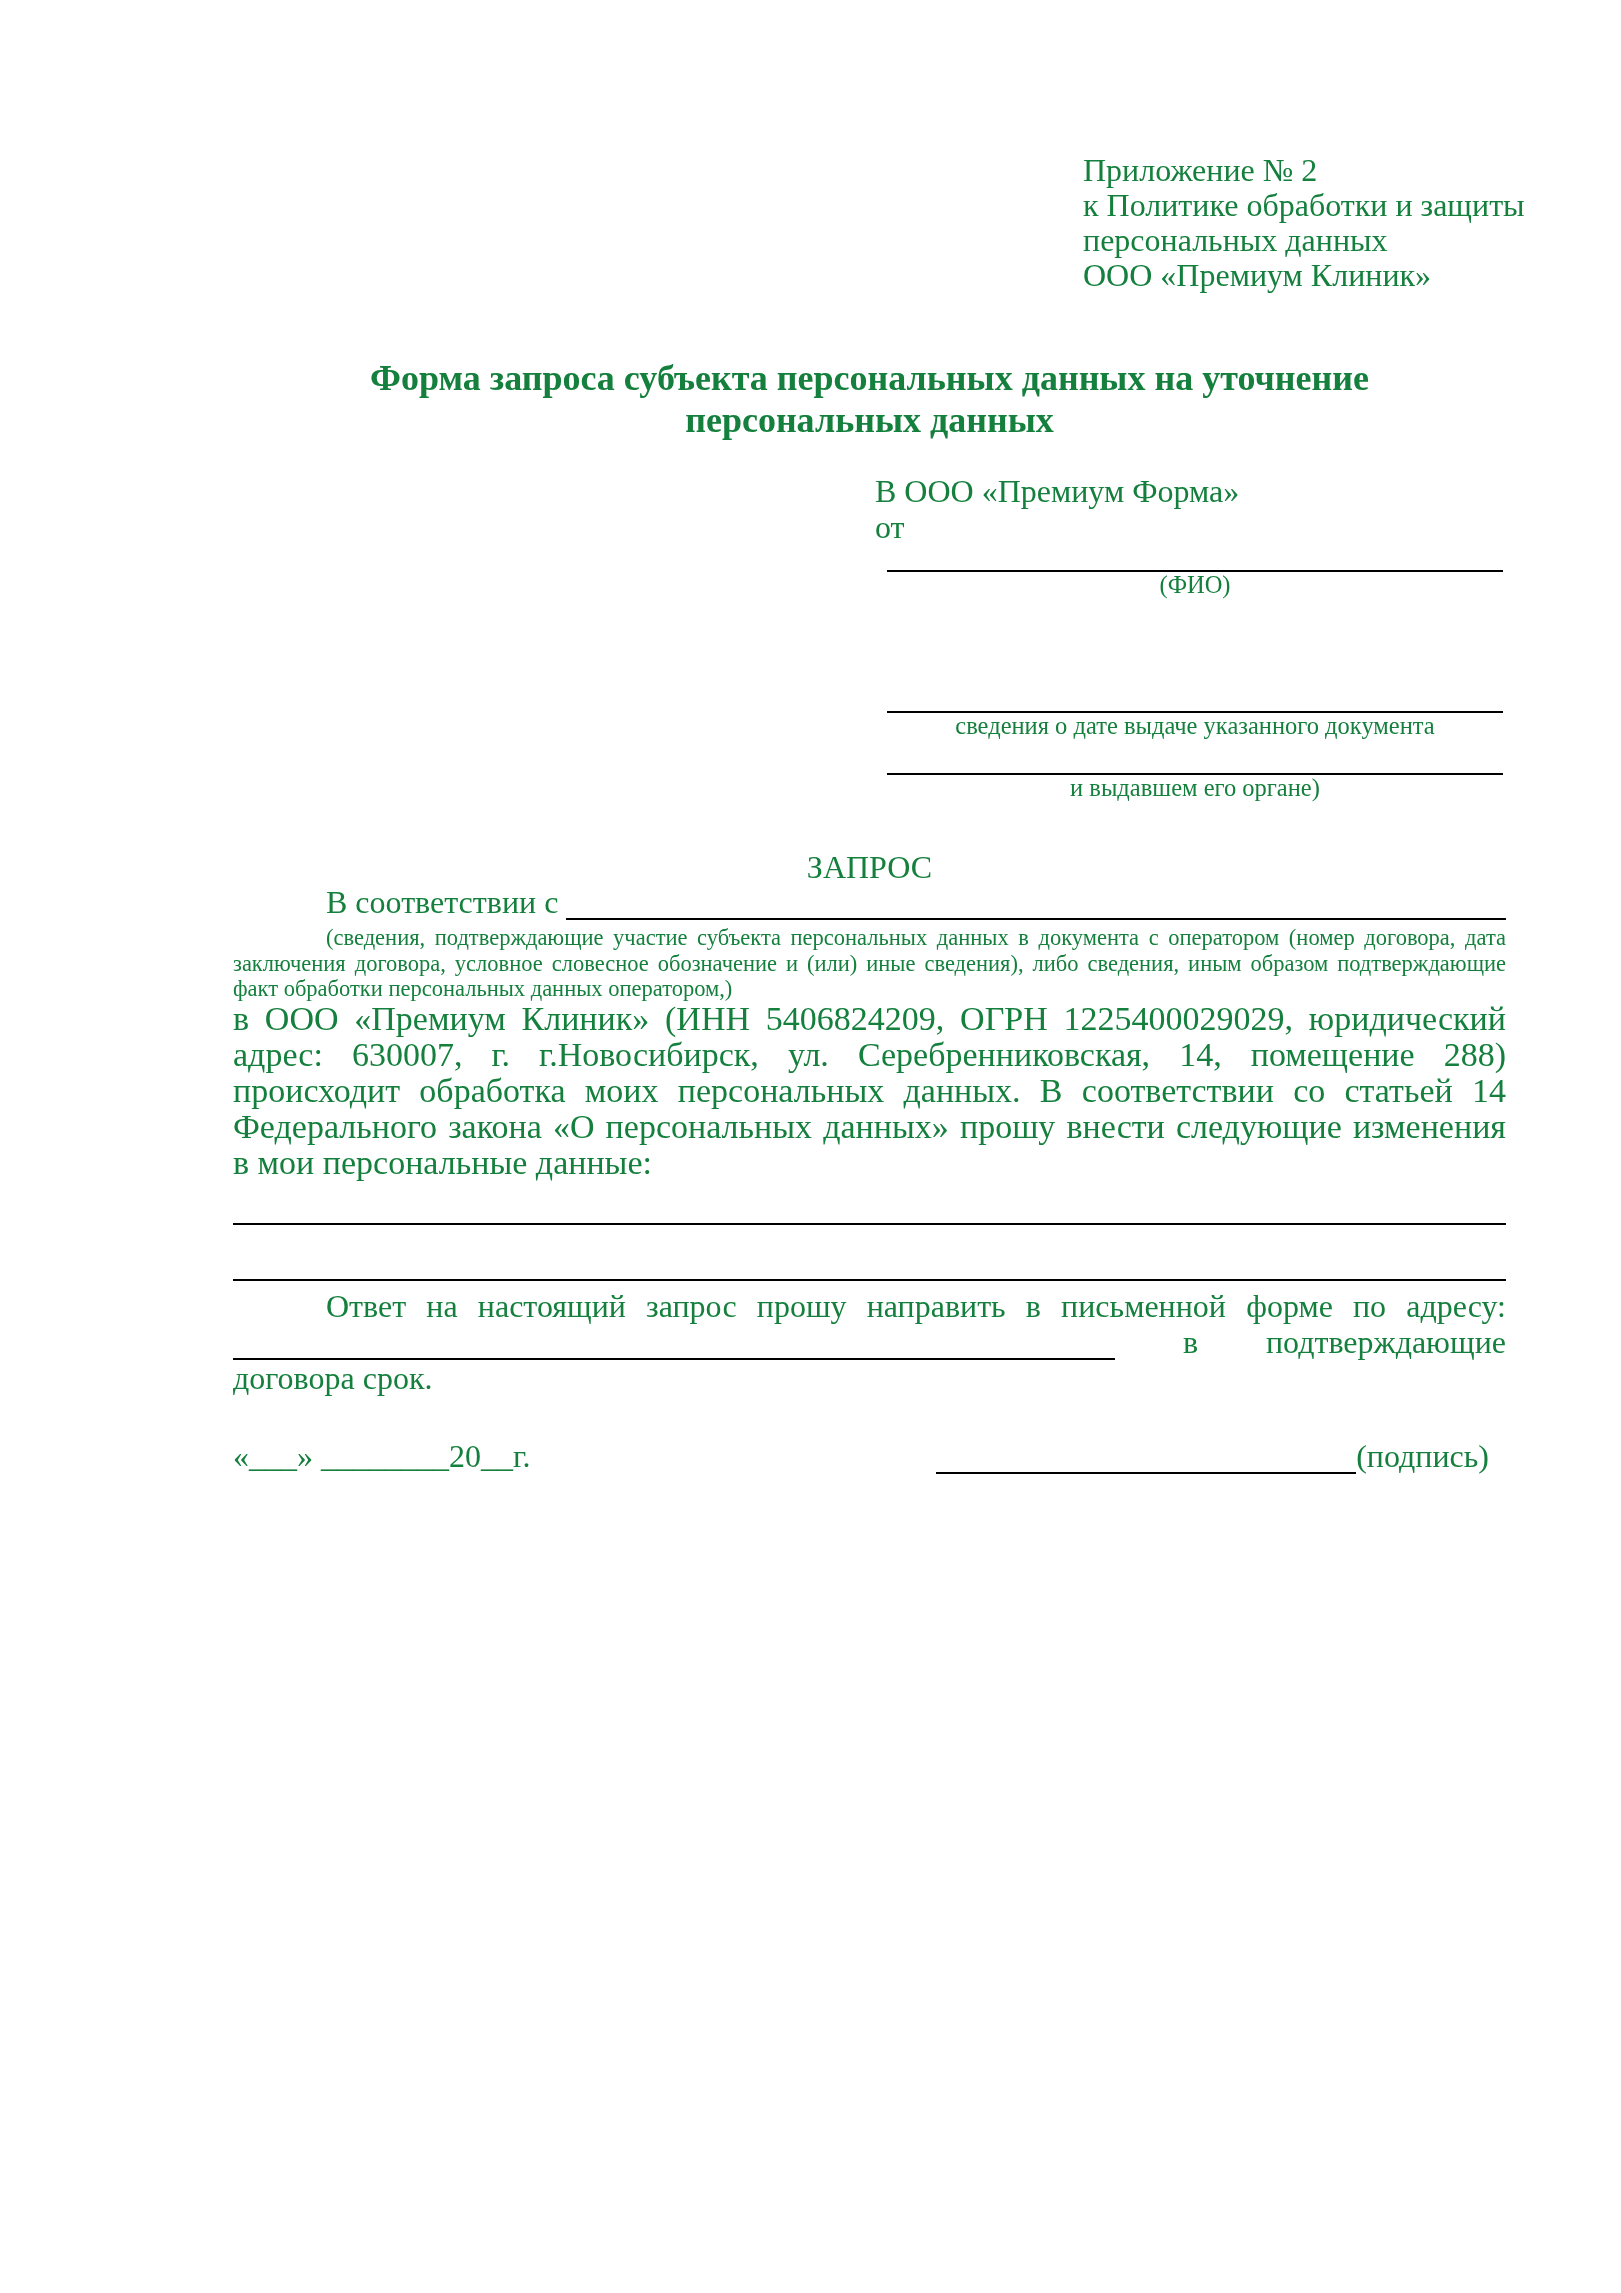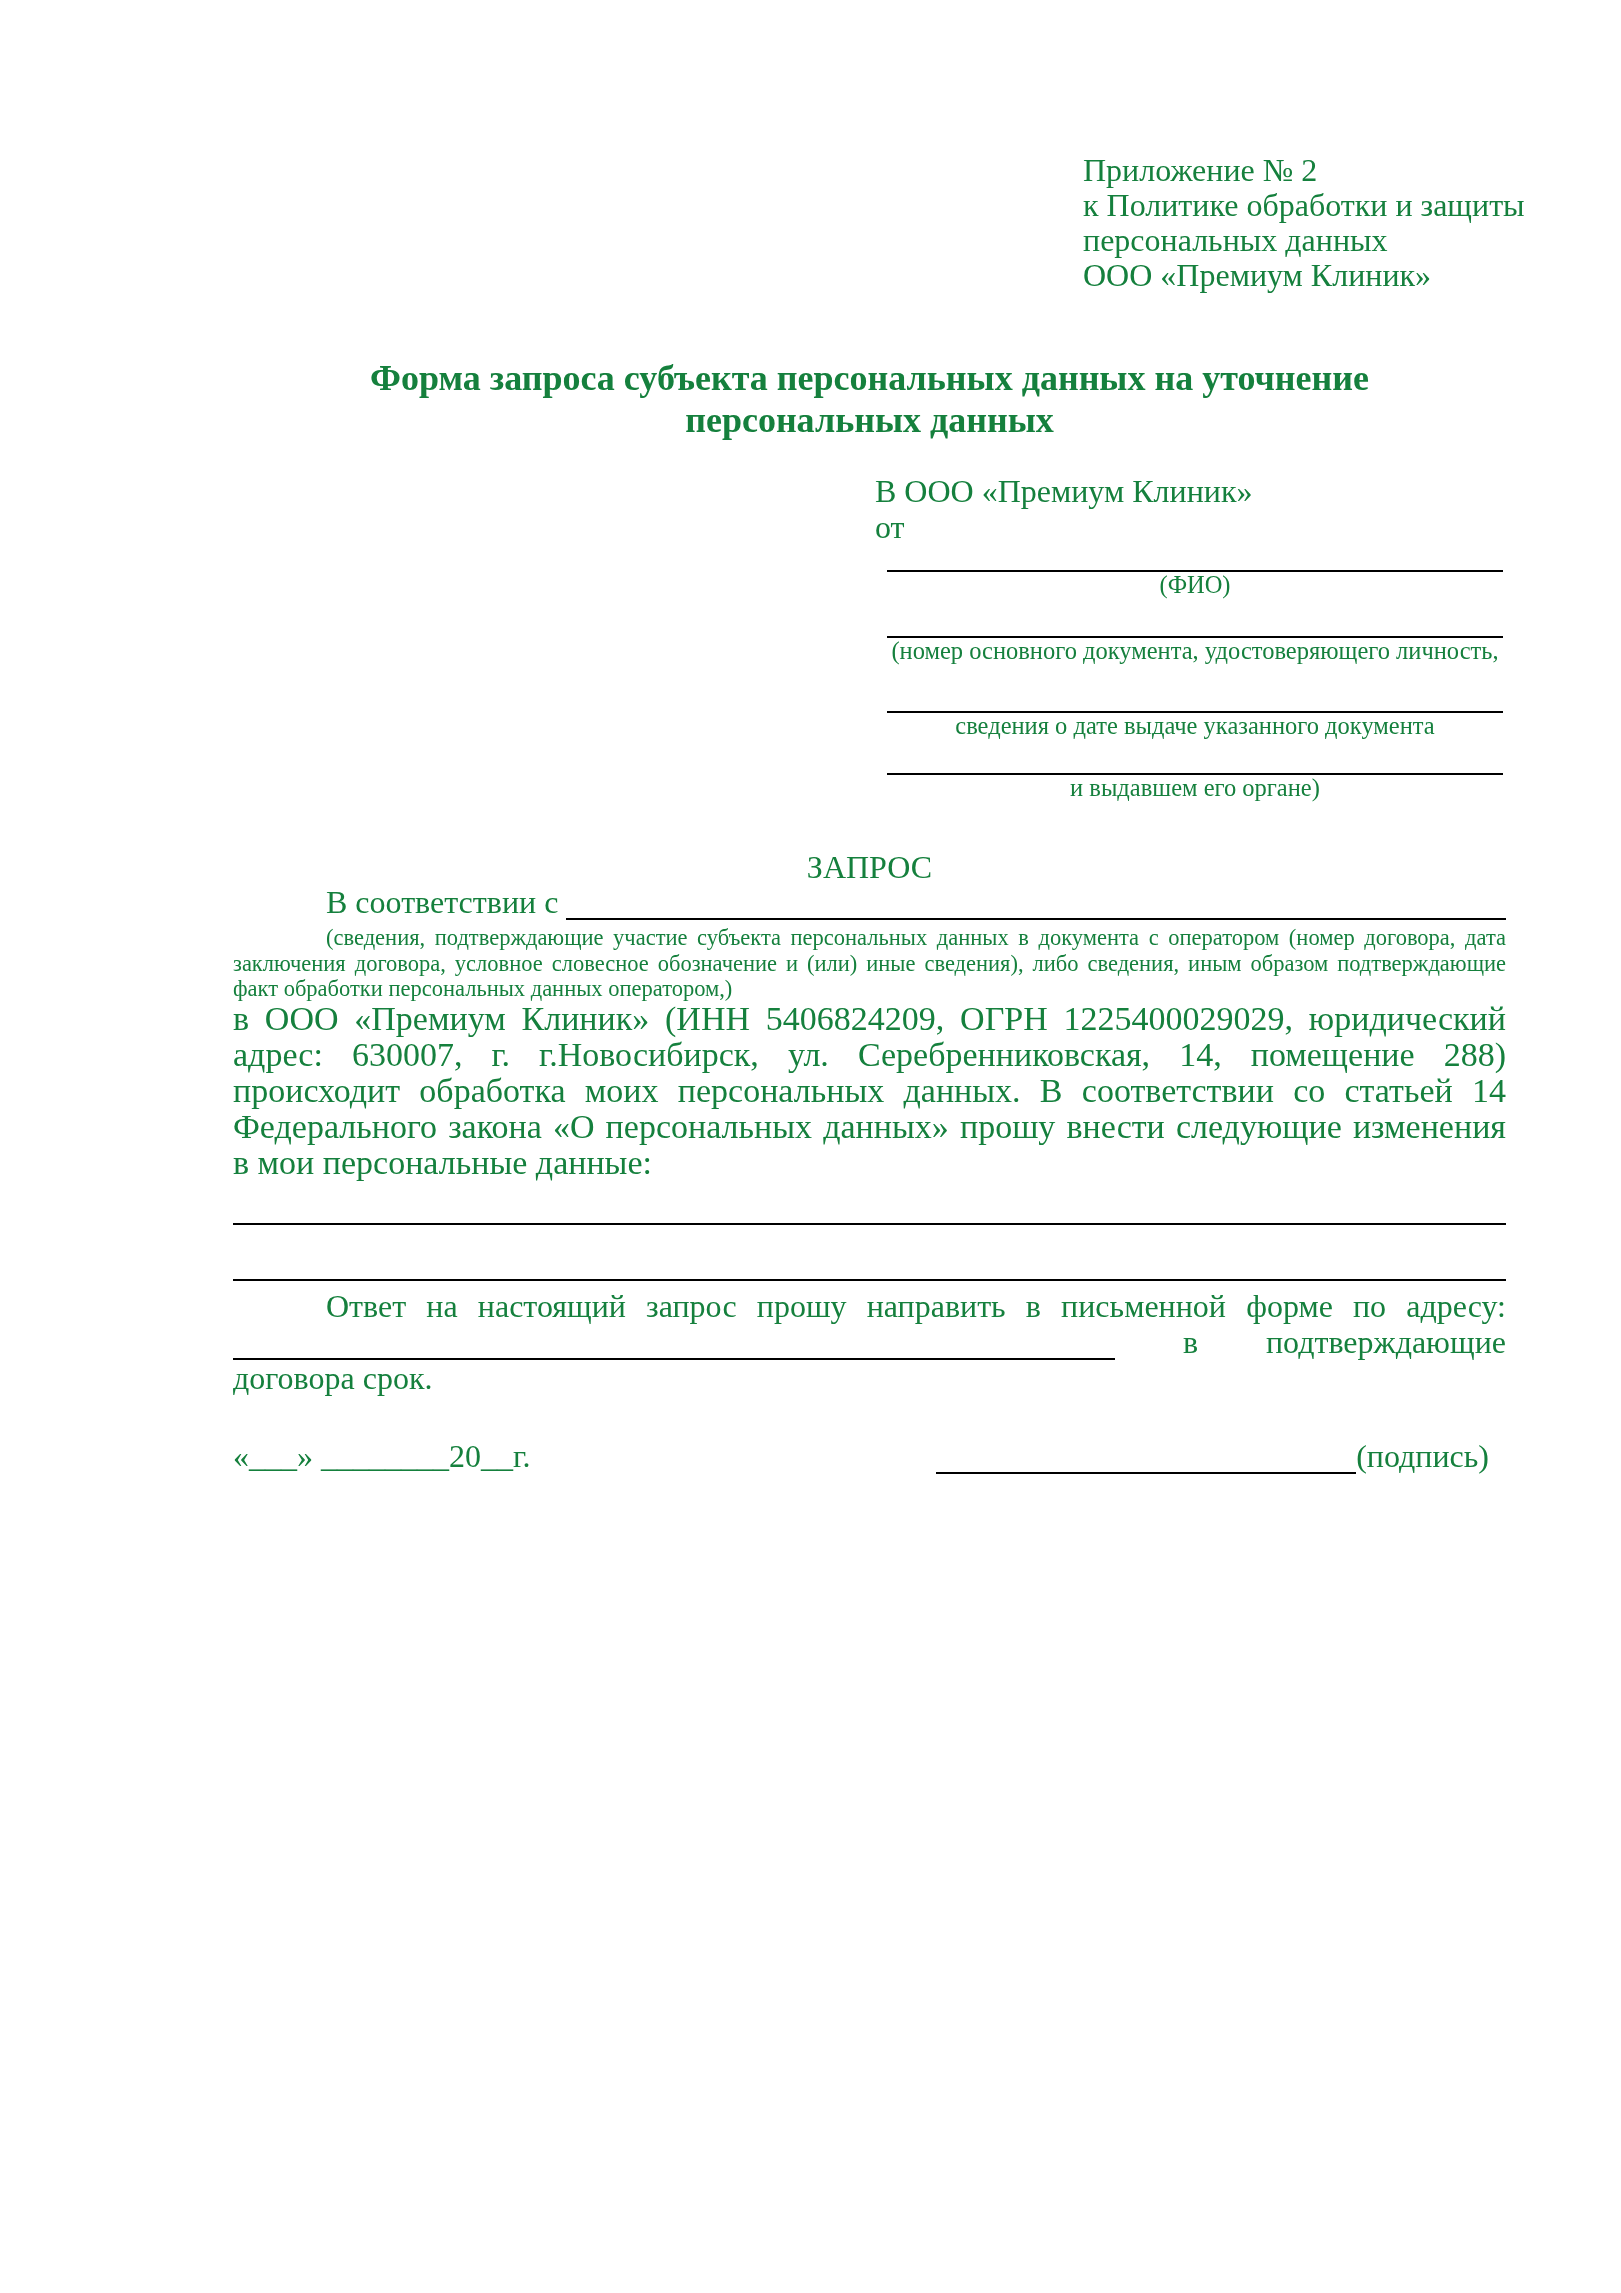--- a/index.html
+++ b/index.html
@@ -106,31 +106,27 @@
     <div>персональных данных</div>
     <div>ООО «Премиум Клиник»</div>
   </div>
 
   <div class="abs doc-title">
     <div>Форма запроса субъекта персональных данных на уточнение</div>
     <div>персональных данных</div>
   </div>
 
   <div class="abs addressee">
-    <div>В ООО «Премиум Клиник»</div>
+    <div>В ООО «Премиум Форма»</div>
     <div>от</div>
   </div>
 
   <div class="abs field-row fr1">
     <div class="field-line"></div>
     <div class="field-caption">(ФИО)</div>
-  </div>
-  <div class="abs field-row fr2">
-    <div class="field-line"></div>
-    <div class="field-caption">(номер основного документа, удостоверяющего личность,</div>
   </div>
   <div class="abs field-row fr3">
     <div class="field-line"></div>
     <div class="field-caption">сведения о дате выдаче указанного документа</div>
   </div>
   <div class="abs field-row fr4">
     <div class="field-line"></div>
     <div class="field-caption">и выдавшем его органе)</div>
   </div>
 

